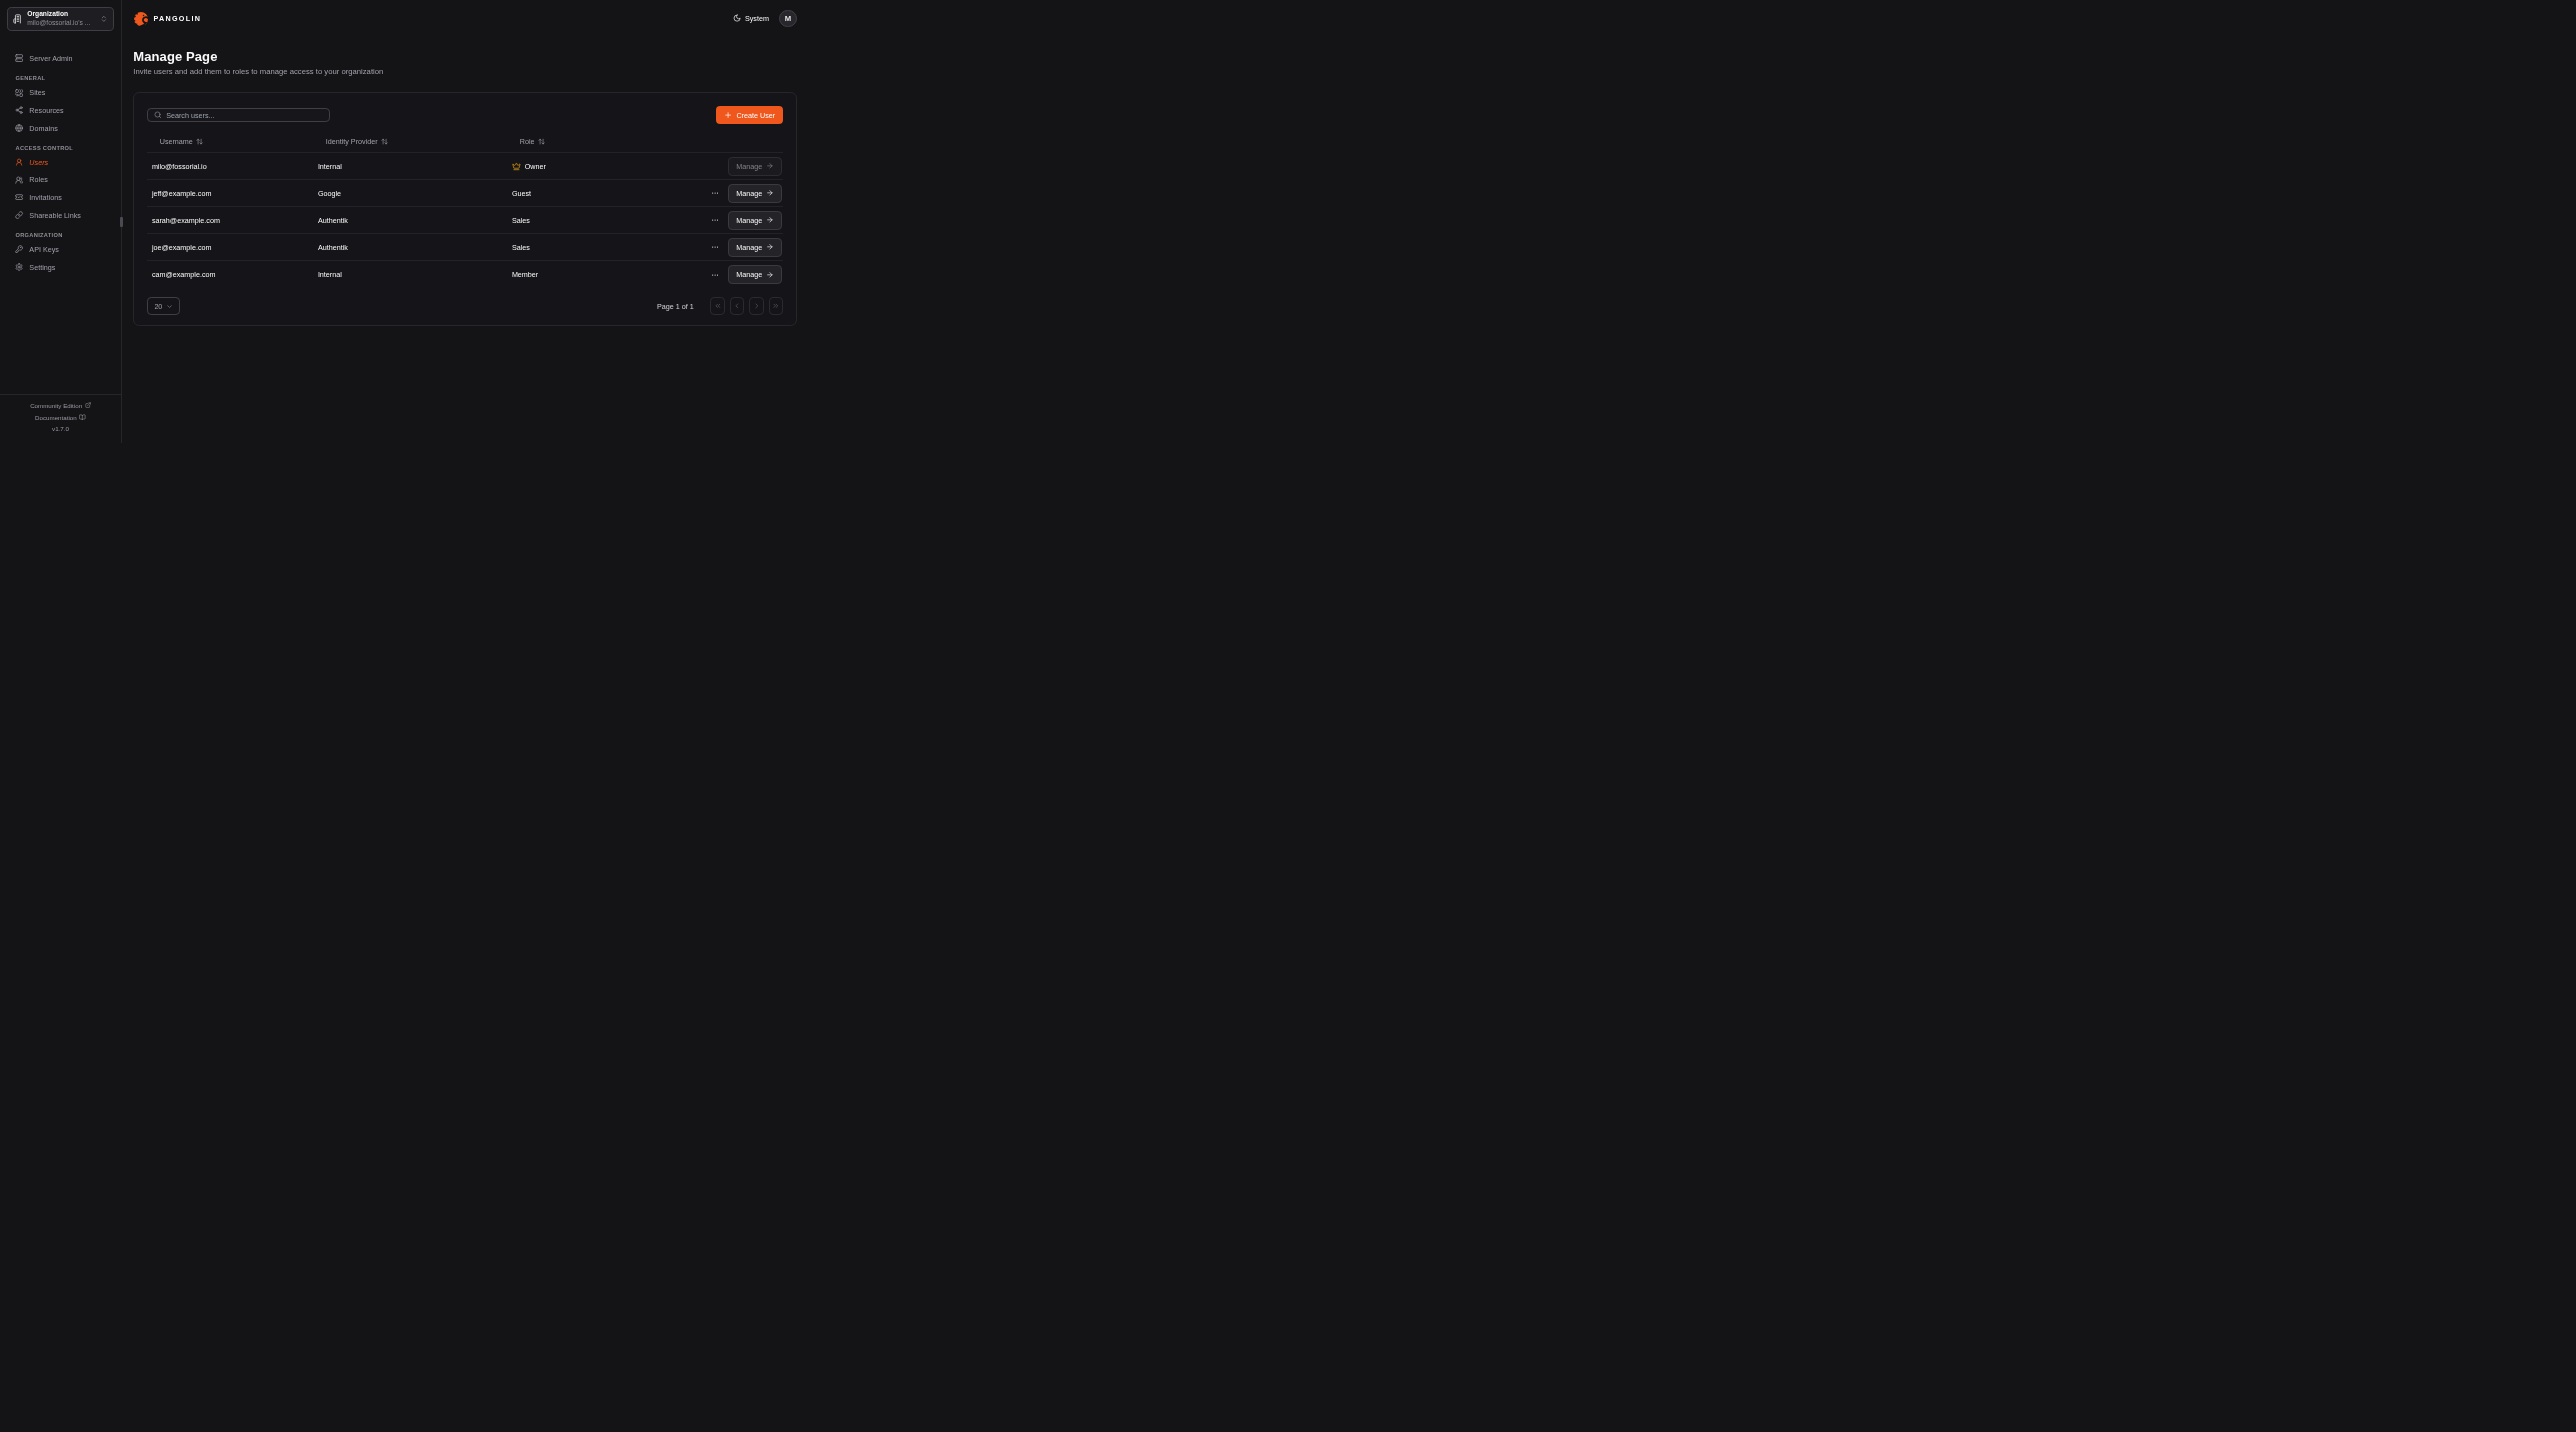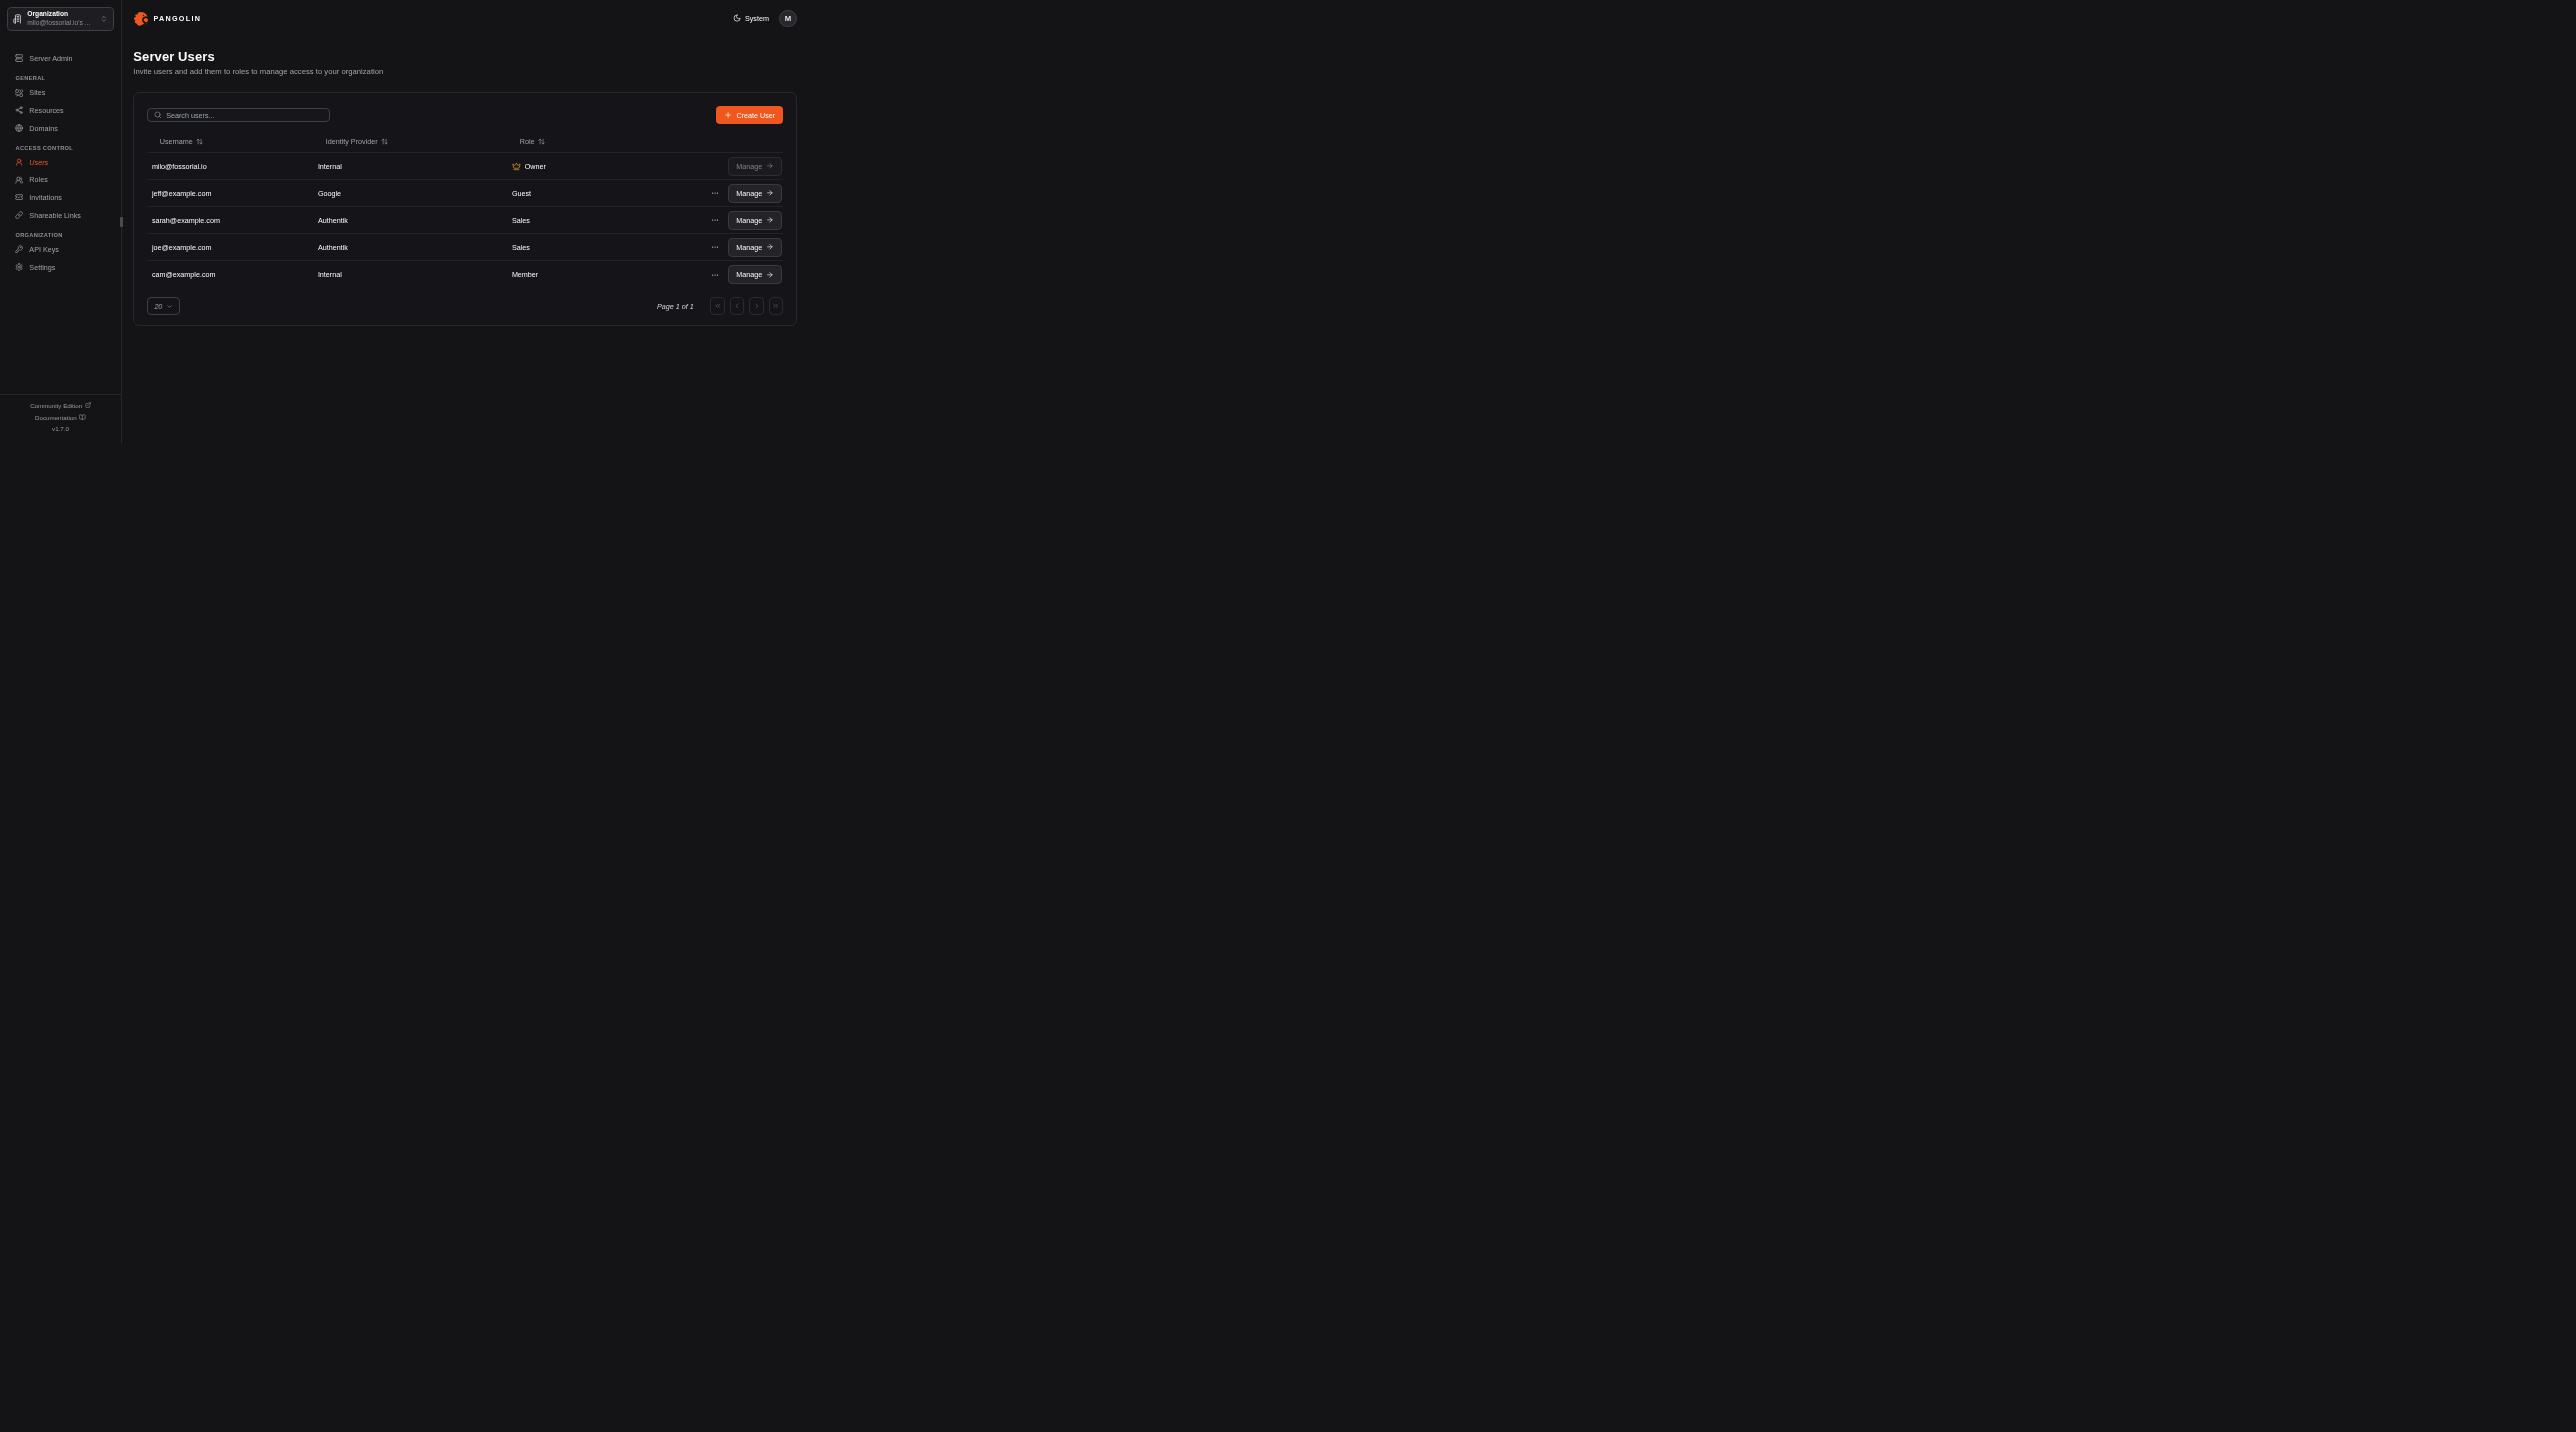--- a/index.html
+++ b/index.html
@@ -100,21 +100,21 @@
   .btn-manage {
     display:flex; align-items:center; gap:4.1px; height:19px; padding:0 7.2px;
     background:#232328; border:0.5px solid #3A3A41; border-radius:4.1px;
     color:#FAFAFA; font-size:7.2px; cursor:pointer; font-family:"Liberation Sans", sans-serif;
   }
   .btn-manage.disabled {
     color:#82828A; border-color:#2C2C32; background:#1B1B1F; cursor:default;
   }
   .crown { color:#DC9A13; }
 
-  .pager { display:flex; align-items:center; justify-content:space-between; margin-top:9.3px;font-style:italic; }
+  .pager { display:flex; align-items:center; justify-content:space-between; margin-top:9.3px; }
   .size-select {
     display:flex; align-items:center; justify-content:space-between; width:33px; height:17.5px;
     border:0.5px solid #3F3F46; border-radius:4.1px; padding:0 5.2px 0 6.7px;
     color:#A1A1AA; font-size:7.2px; background:transparent; cursor:pointer;
   }
   .pager-right { display:flex; align-items:center; }
   .page-info { font-size:7.2px; color:#D4D4D8; margin-right:16.5px;margin-left:44px; }
   .pg-btns { display:flex; gap:5.2px; }
   .pg-btn {
     width:14.4px; height:17.5px; border:0.5px solid #2A2A30; border-radius:4.1px;
@@ -319,21 +319,21 @@
             </svg>
         </span>
         <span>System</span>
       </div>
       <div class="avatar">
         <span>M</span>
       </div>
     </div>
   </div>
 
-  <h1 class="page-title">Server Users</h1>
+  <h1 class="page-title">Manage Page</h1>
   <div class="page-subtitle">Invite users and add them to roles to manage access to your organization</div>
 
   <section class="card">
 
     <div class="toolbar">
       <div class="search-box">
         <span style="color:#8E8E96">
           <svg width="7.7" height="7.7" viewBox="0 0 24 24" fill="none" stroke="currentColor" stroke-width="2" stroke-linecap="round" stroke-linejoin="round">
               <circle cx="11" cy="11" r="8"></circle>
               <path d="m21 21-4.35-4.35"></path>

